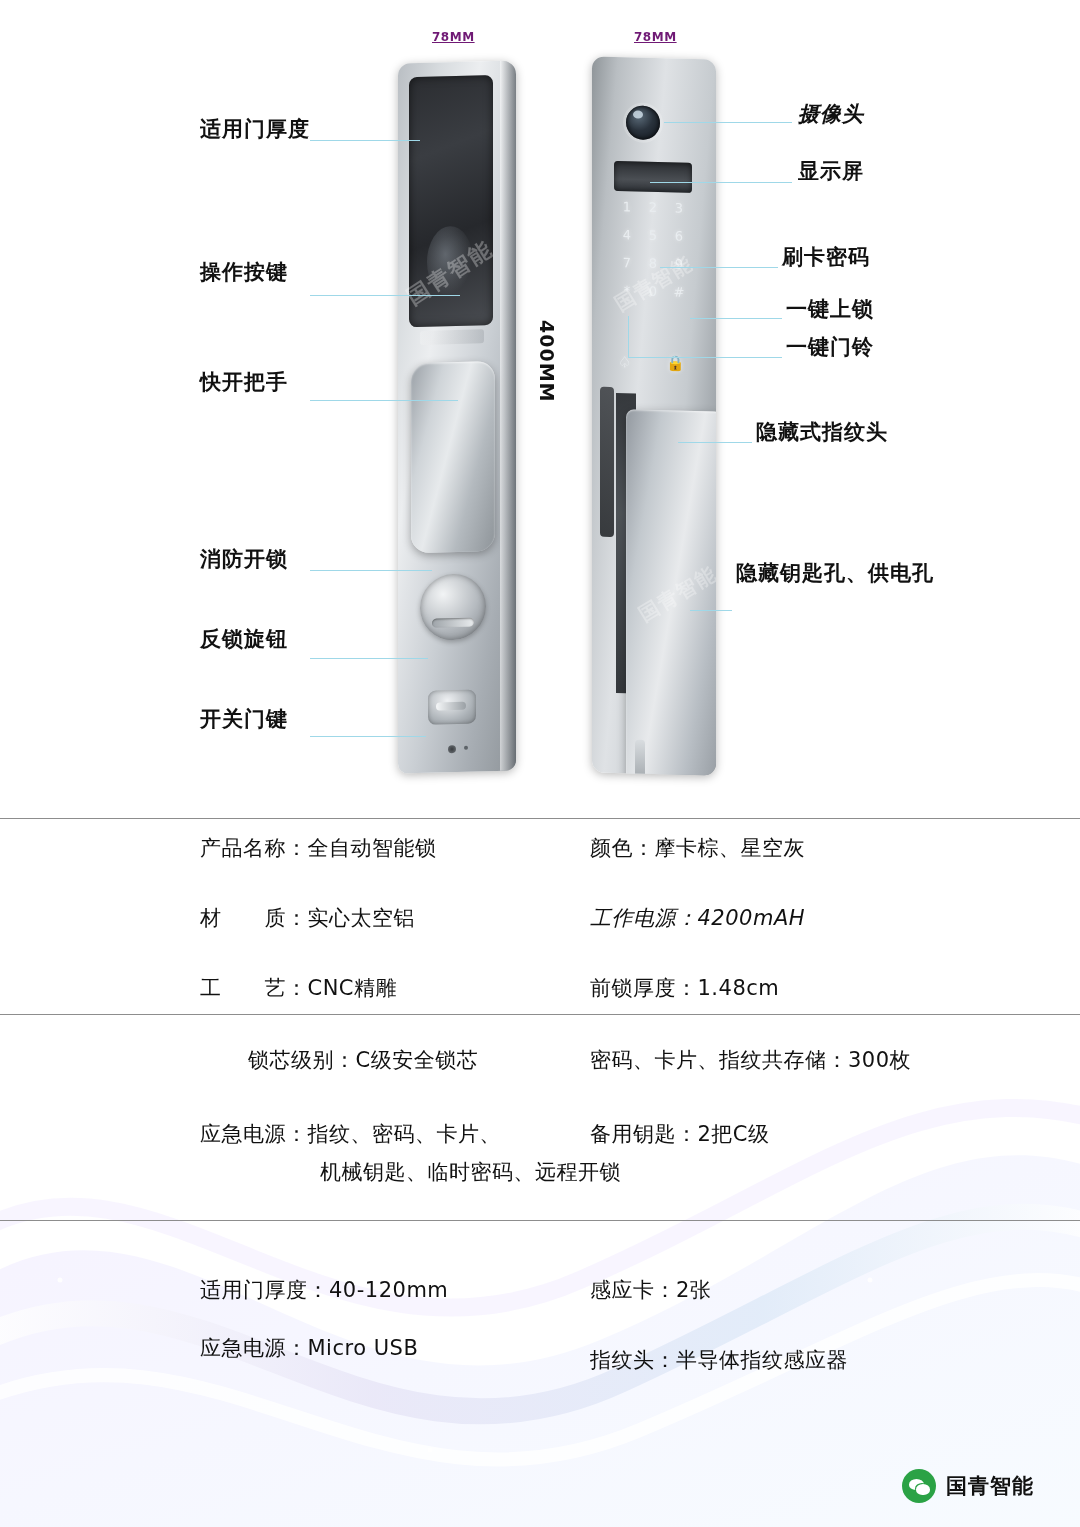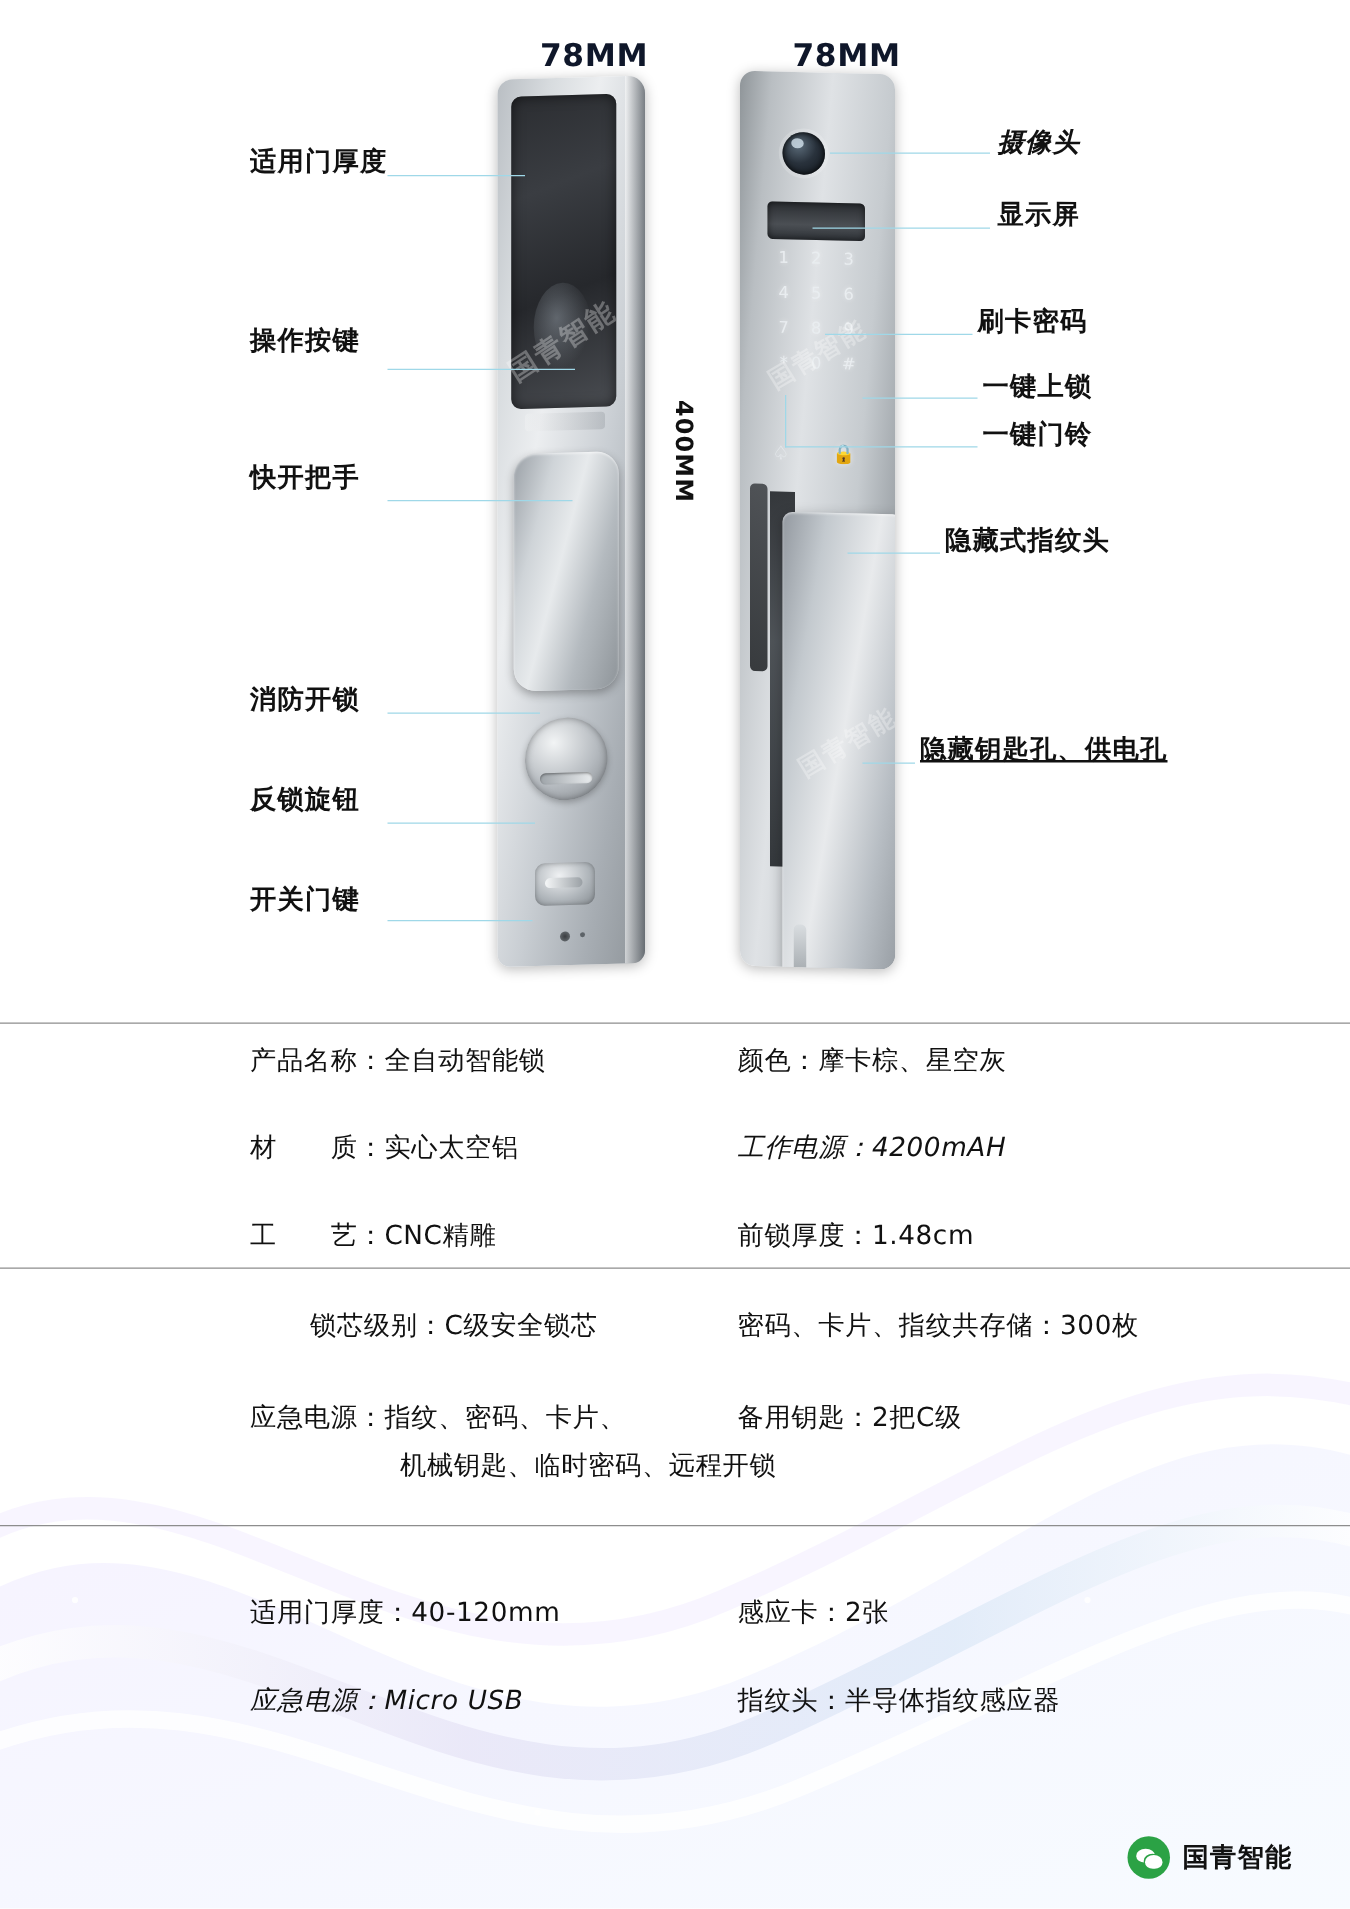--- a/index.html
+++ b/index.html
@@ -10,22 +10,23 @@
     color:#1a1a1a;
   }
   
   .bg-swirl{position:absolute;left:0;top:980px;width:1080px;height:547px;overflow:hidden;z-index:0;}
   .bg-swirl svg{display:block;}
 
   
   .diagram{position:absolute;left:0;top:0;width:1080px;height:820px;z-index:2;}
 
   .dim-label{
-    position:absolute;font-size:25px;font-weight:bold;letter-spacing:.5px;
-    color:#0f172a;
+    position:absolute;font-size:12px;font-weight:bold;letter-spacing:.5px;
+    color:#701a75;
+    text-decoration:underline;
   }
   .dim-vert{
     position:absolute;font-size:19px;font-weight:bold;color:#111;
     writing-mode:vertical-rl;text-orientation:mixed;letter-spacing:1px;
   }
 
   .callout{
     position:absolute;font-size:21px;font-weight:bold;color:#111;
     white-space:nowrap;letter-spacing:1px;
   }
@@ -310,21 +311,21 @@
   <div class="callout" style="left:786px;top:295px;">一键上锁</div>
   <div class="lead" style="left:690px;top:318px;width:92px;"></div>
 
   <div class="callout" style="left:786px;top:333px;">一键门铃</div>
   <div class="lead-v" style="left:628px;top:316px;height:42px;"></div>
   <div class="lead" style="left:628px;top:357px;width:154px;"></div>
 
   <div class="callout" style="left:756px;top:418px;">隐藏式指纹头</div>
   <div class="lead" style="left:678px;top:442px;width:74px;"></div>
 
-  <div class="callout" style="left:736px;top:585px;text-decoration:underline;">隐藏钥匙孔、供电孔</div>
+  <div class="callout" style="left:736px;top:559px;">隐藏钥匙孔、供电孔</div>
   <div class="lead" style="left:690px;top:610px;width:42px;"></div>
 </div>
 
 <div class="spec">
   <div class="hr" style="top:0px;"></div>
 
   <div class="cellL" style="top:16px;">产品名称：全自动智能锁</div>
   <div class="cellR" style="top:16px;">颜色：摩卡棕、星空灰</div>
 
   <div class="cellL" style="top:86px;">材　　质：实心太空铝</div>
@@ -341,20 +342,20 @@
   <div class="cellL" style="top:302px;">应急电源：指纹、密码、卡片、</div>
   <div class="cellR" style="top:302px;">备用钥匙：2把C级</div>
 
   <div class="cellL" style="top:340px;left:320px;">机械钥匙、临时密码、远程开锁</div>
 
   <div class="hr" style="top:402px;"></div>
 
   <div class="cellL" style="top:458px;">适用门厚度：40-120mm</div>
   <div class="cellR" style="top:458px;">感应卡：2张</div>
 
-  <div class="cellL" style="top:528px;font-style:italic;">应急电源：Micro USB</div>
+  <div class="cellL" style="top:516px;">应急电源：Micro USB</div>
   <div class="cellR" style="top:528px;">指纹头：半导体指纹感应器</div>
 </div>
 
 <div class="footer">
   <div class="wechat"></div>
   <div class="footer-text">国青智能</div>
 </div>
 
 </body></html>

